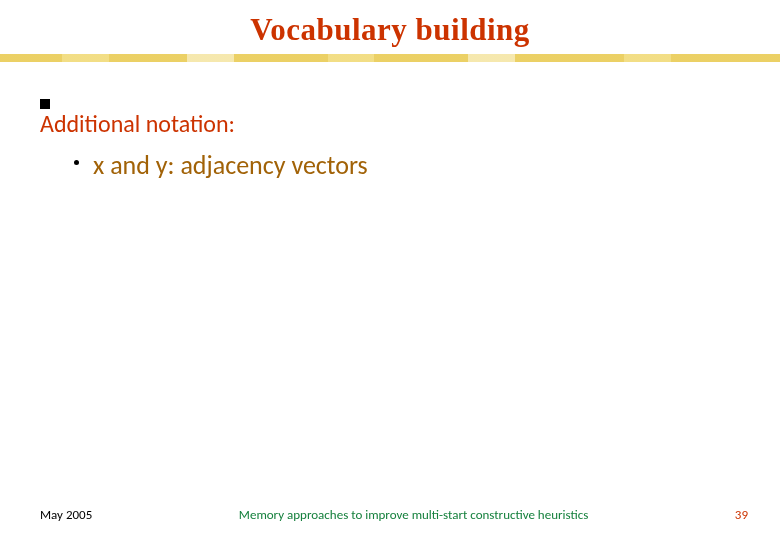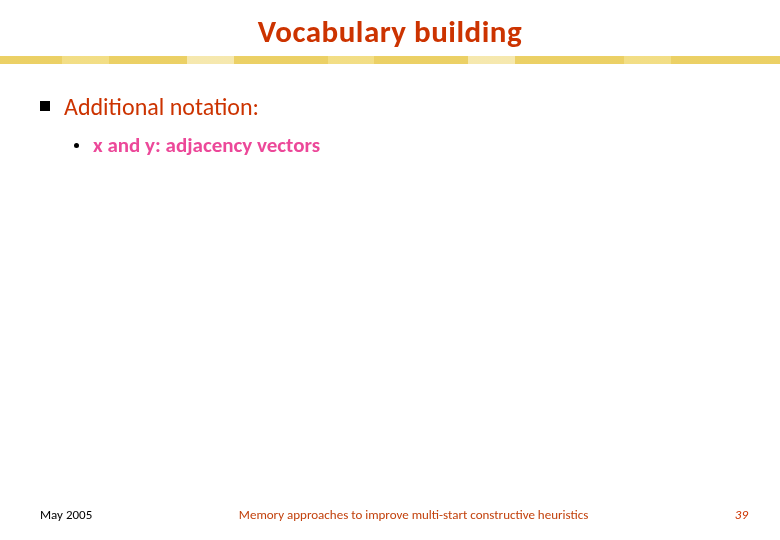--- a/index.html
+++ b/index.html
@@ -11,20 +11,21 @@
     position: relative;
     overflow: hidden;
   }
   .title {
     text-align: center;
     color: #cc3300;
     font-size: 31px;
     font-weight: 600;
     padding-top: 12px;
     letter-spacing: 0.5px;
+    font-family: Liberation Serif, serif;
   }
   .divider {
     margin-top: 6px;
     width: 100%;
     height: 8px;
     background: linear-gradient(to right,
       #e8c84a 0%, #e8c84a 8%,
       #f0d870 8%, #f0d870 14%,
       #e8c84a 14%, #e8c84a 24%,
       #f4e4a0 24%, #f4e4a0 30%,
@@ -37,20 +38,21 @@
       #e8c84a 86%, #e8c84a 100%);
     opacity: 0.85;
   }
   .content {
     padding: 28px 40px 0 40px;
   }
   .l1 {
     display: flex;
     align-items: flex-start;
     margin-bottom: 10px;
+    flex-direction: column;
   }
   .l1 .sq {
     width: 10px;
     height: 10px;
     background: #000;
     flex: 0 0 10px;
     margin-top: 9px;
     margin-right: 14px;
   }
   .l1 .txt {
@@ -68,40 +70,39 @@
   .l2 .dot {
     width: 5px;
     height: 5px;
     background: #000;
     border-radius: 50%;
     flex: 0 0 5px;
     margin-top: 11px;
     margin-right: 14px;
   }
   .l2 .txt {
-    color: #ec4899;
-    font-size: 21px;
+    color: #a16207;
+    font-size: 26px;
     line-height: 1.3;
-    font-weight: bold;
   }
   .block2 { margin-top: 18px; }
   .footer {
     position: absolute;
     bottom: 18px;
     left: 0;
     width: 100%;
     padding: 0 32px 0 40px;
     display: flex;
     justify-content: space-between;
     align-items: flex-end;
     font-size: 13px;
   }
   .footer .date { color: #000; }
-  .footer .ftitle { color: #c2410c; flex: 1; text-align: center; }
-  .footer .page { color: #cc3300; font-style: italic; }
+  .footer .ftitle { color: #15803d; flex: 1; text-align: center; }
+  .footer .page { color: #cc3300; }
 </style>
 </head>
 <body>
 
 <div class="title">Vocabulary building</div>
 <div class="divider"></div>
 
 <div class="content">
 
   <div class="l1">

